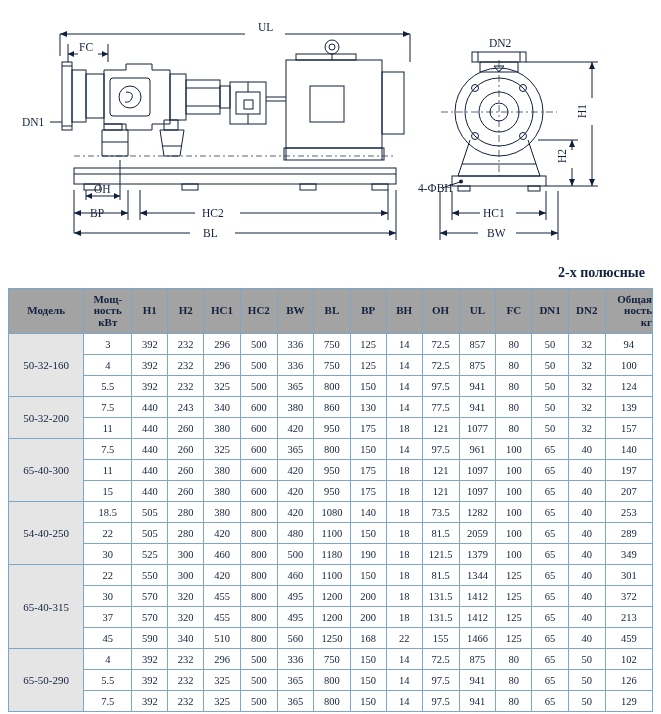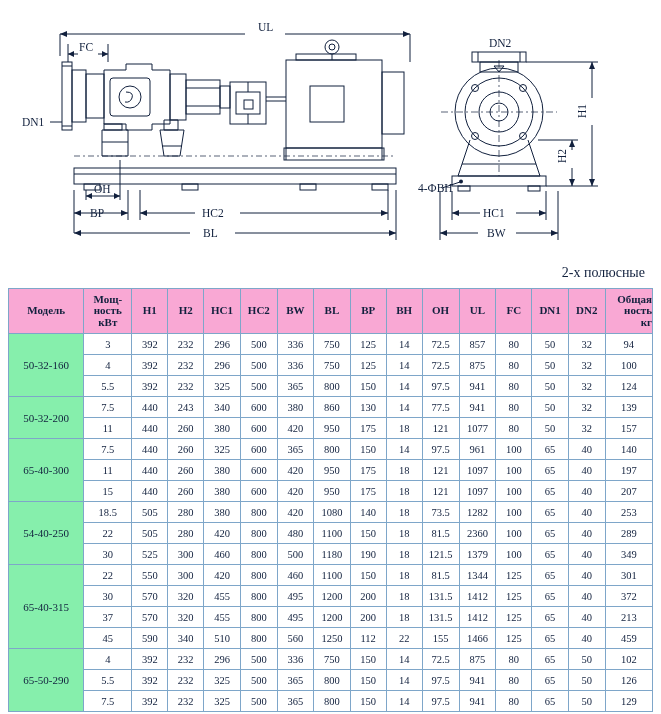--- a/index.html
+++ b/index.html
@@ -14,51 +14,51 @@
   #drawing{
     position:absolute;left:0;top:0;width:661px;height:262px;
   }
   #drawing svg{display:block;}
   .lbl-b{font-family:"Liberation Serif", serif;font-size:11.5px;fill:#11203d;}
 
   #title-2pole{
     position:absolute;left:0;top:265px;width:645px;
     text-align:right;
     font-family:"Liberation Serif", serif;
-    font-size:14px;font-weight:normal;color:#11203d;
+    font-size:14px;font-weight:bold;color:#11203d;
   }
 
   #tablewrap{
     position:absolute;left:8px;top:288px;width:645px;
   }
   table{
     border-collapse:collapse;
     width:645px;
     font-size:10.5px;
     color:#11203d;
   }
   th,td{
     border:1px solid #7ea6c9;
     text-align:center;
     vertical-align:middle;
     padding:0;
     height:20px;
     background:#ffffff;
   }
   thead th{
-    background:#f9a8d4;
+    background:#a3a3a3;
     font-weight:bold;
     font-size:11px;
     height:42px;
     line-height:1.05;
     padding:1px 0;
   }
   td.model{
     font-size:11px;
-    background:#86efac;
+    background:#e5e5e5;
   }
   th.colmodel{width:80px;}
   th.colpow{width:50px;}
   th.small{width:38px;}
   th.colmass{width:48px;text-align:right;}
 </style>
 </head>
 <body>
 
 <div id="drawing">
@@ -424,21 +424,21 @@
           <td>22</td>
           <td>505</td>
           <td>280</td>
           <td>420</td>
           <td>800</td>
           <td>480</td>
           <td>1100</td>
           <td>150</td>
           <td>18</td>
           <td>81.5</td>
-          <td>2360</td>
+          <td>2059</td>
           <td>100</td>
           <td>65</td>
           <td>40</td>
           <td>289</td>
         </tr>
         <tr>
           <td>30</td>
           <td>525</td>
           <td>300</td>
           <td>460</td>
@@ -507,21 +507,21 @@
           <td>213</td>
         </tr>
         <tr>
           <td>45</td>
           <td>590</td>
           <td>340</td>
           <td>510</td>
           <td>800</td>
           <td>560</td>
           <td>1250</td>
-          <td>112</td>
+          <td>168</td>
           <td>22</td>
           <td>155</td>
           <td>1466</td>
           <td>125</td>
           <td>65</td>
           <td>40</td>
           <td>459</td>
         </tr>
         <tr>
           <td class="model" rowspan="3">65-50-290</td>

